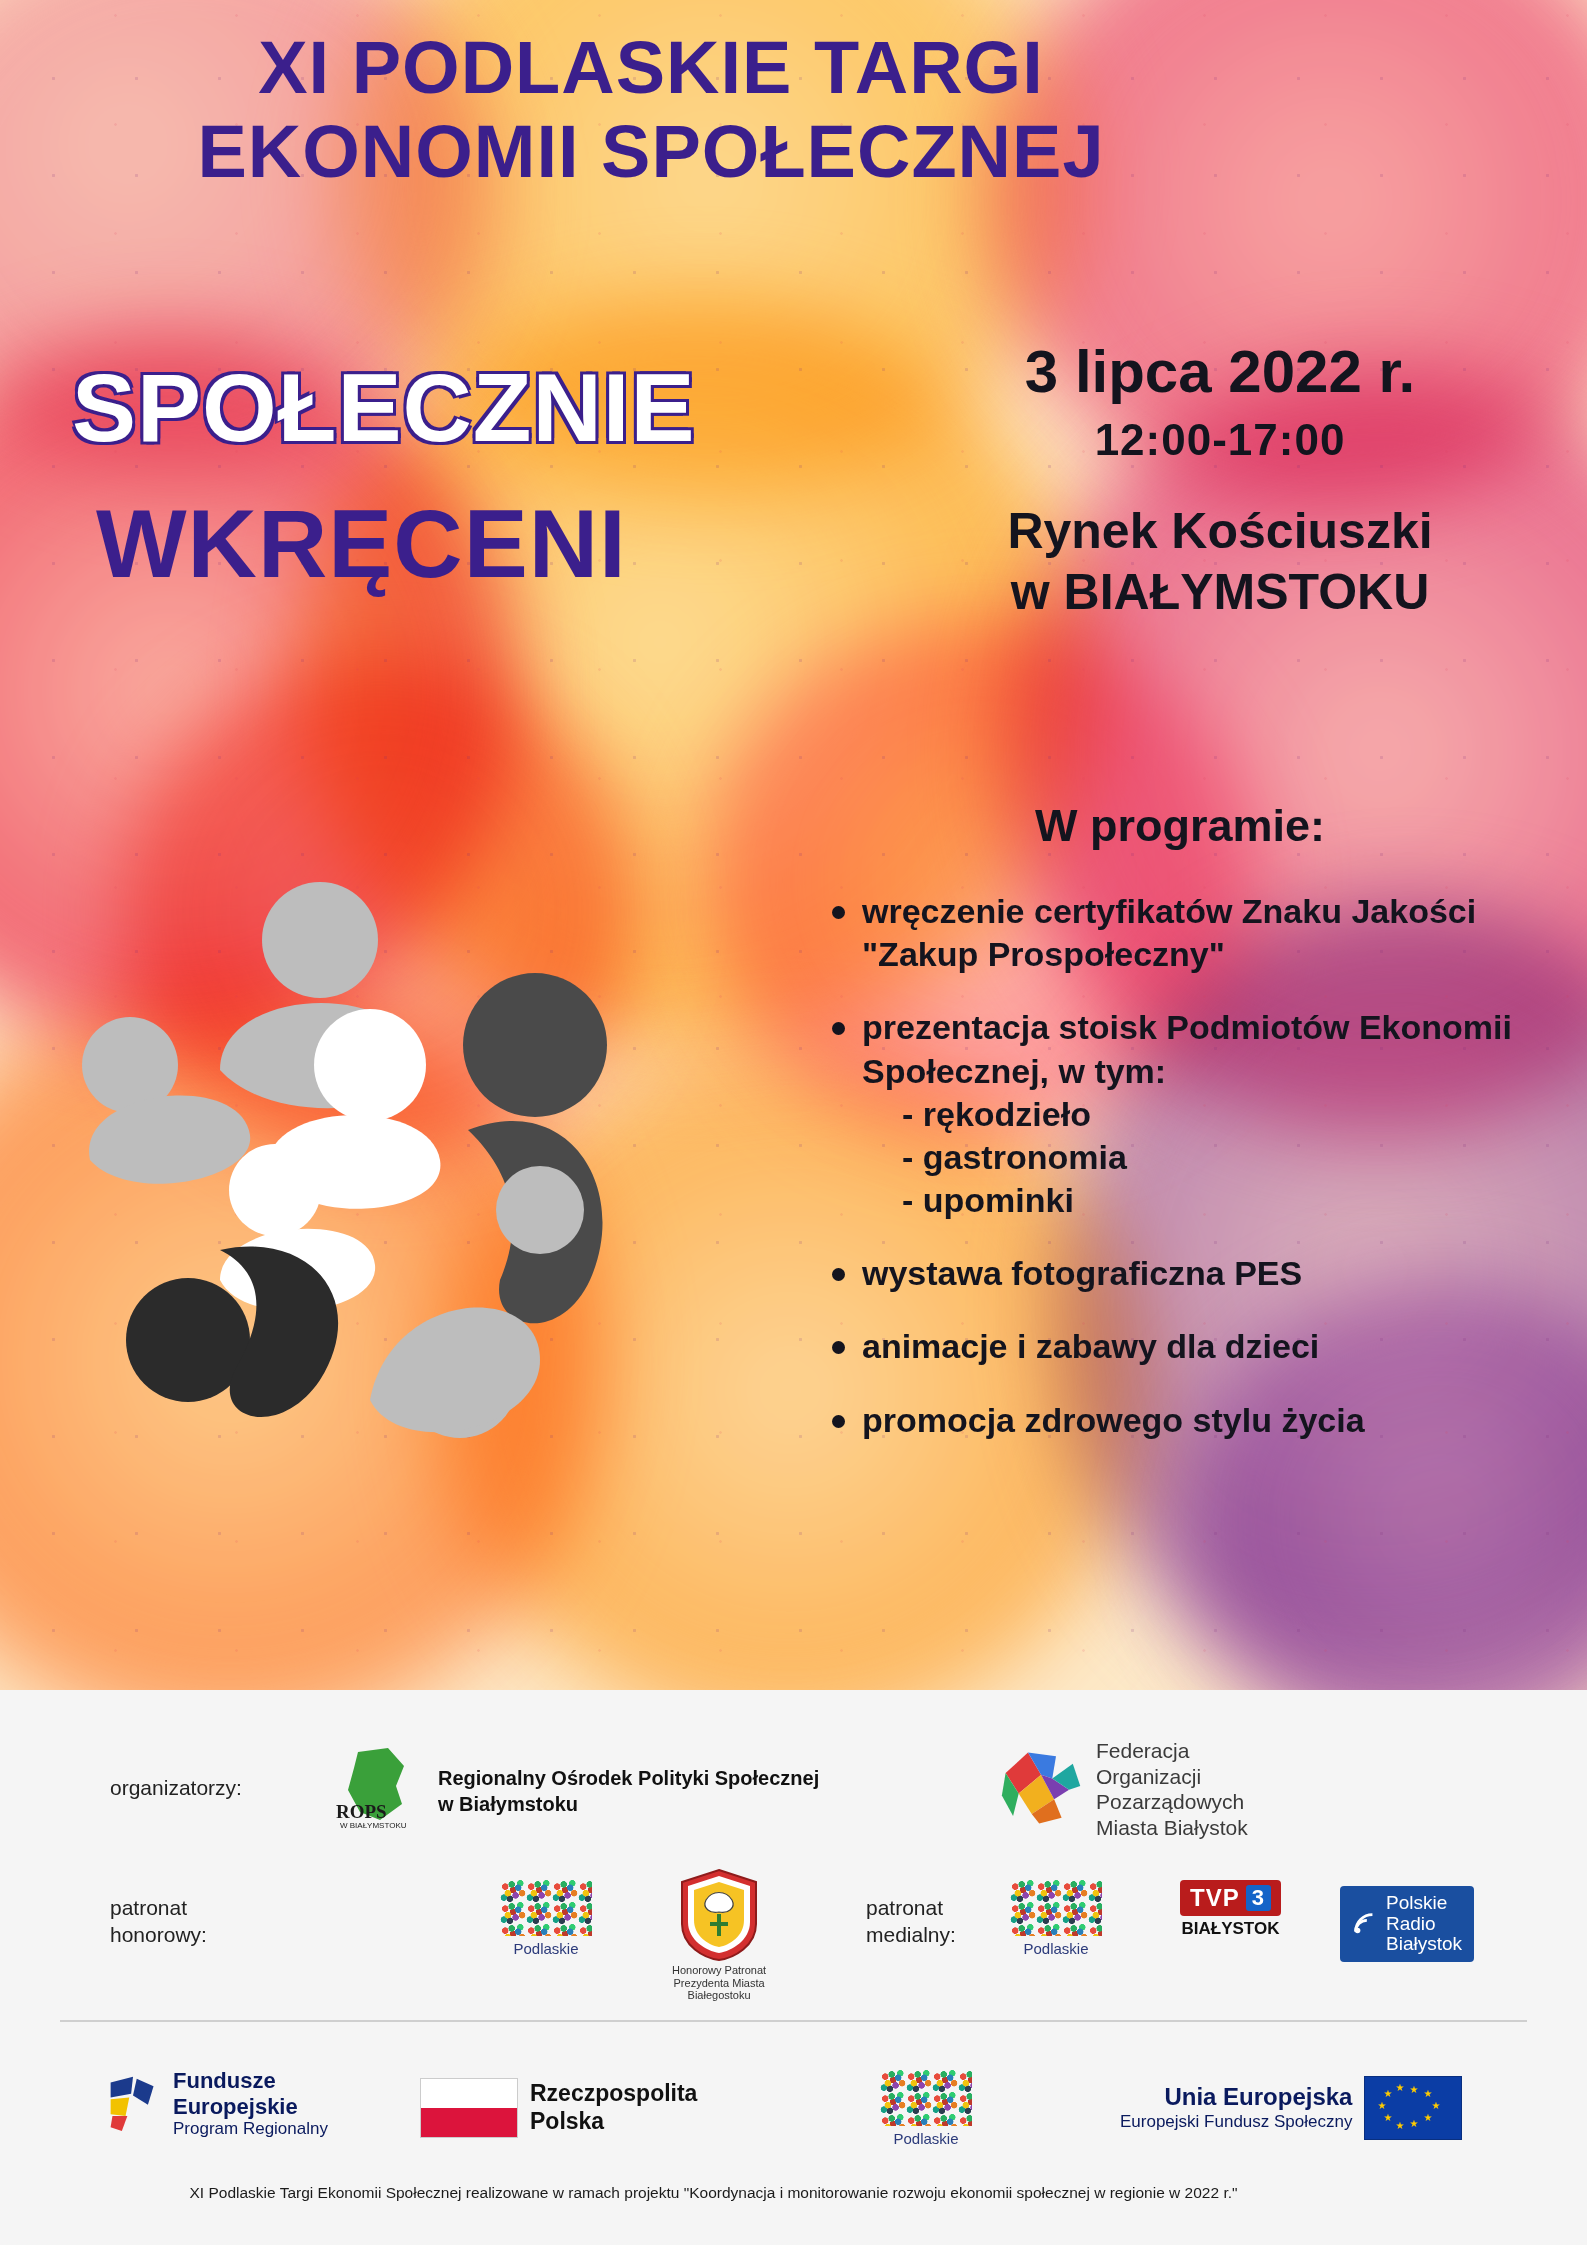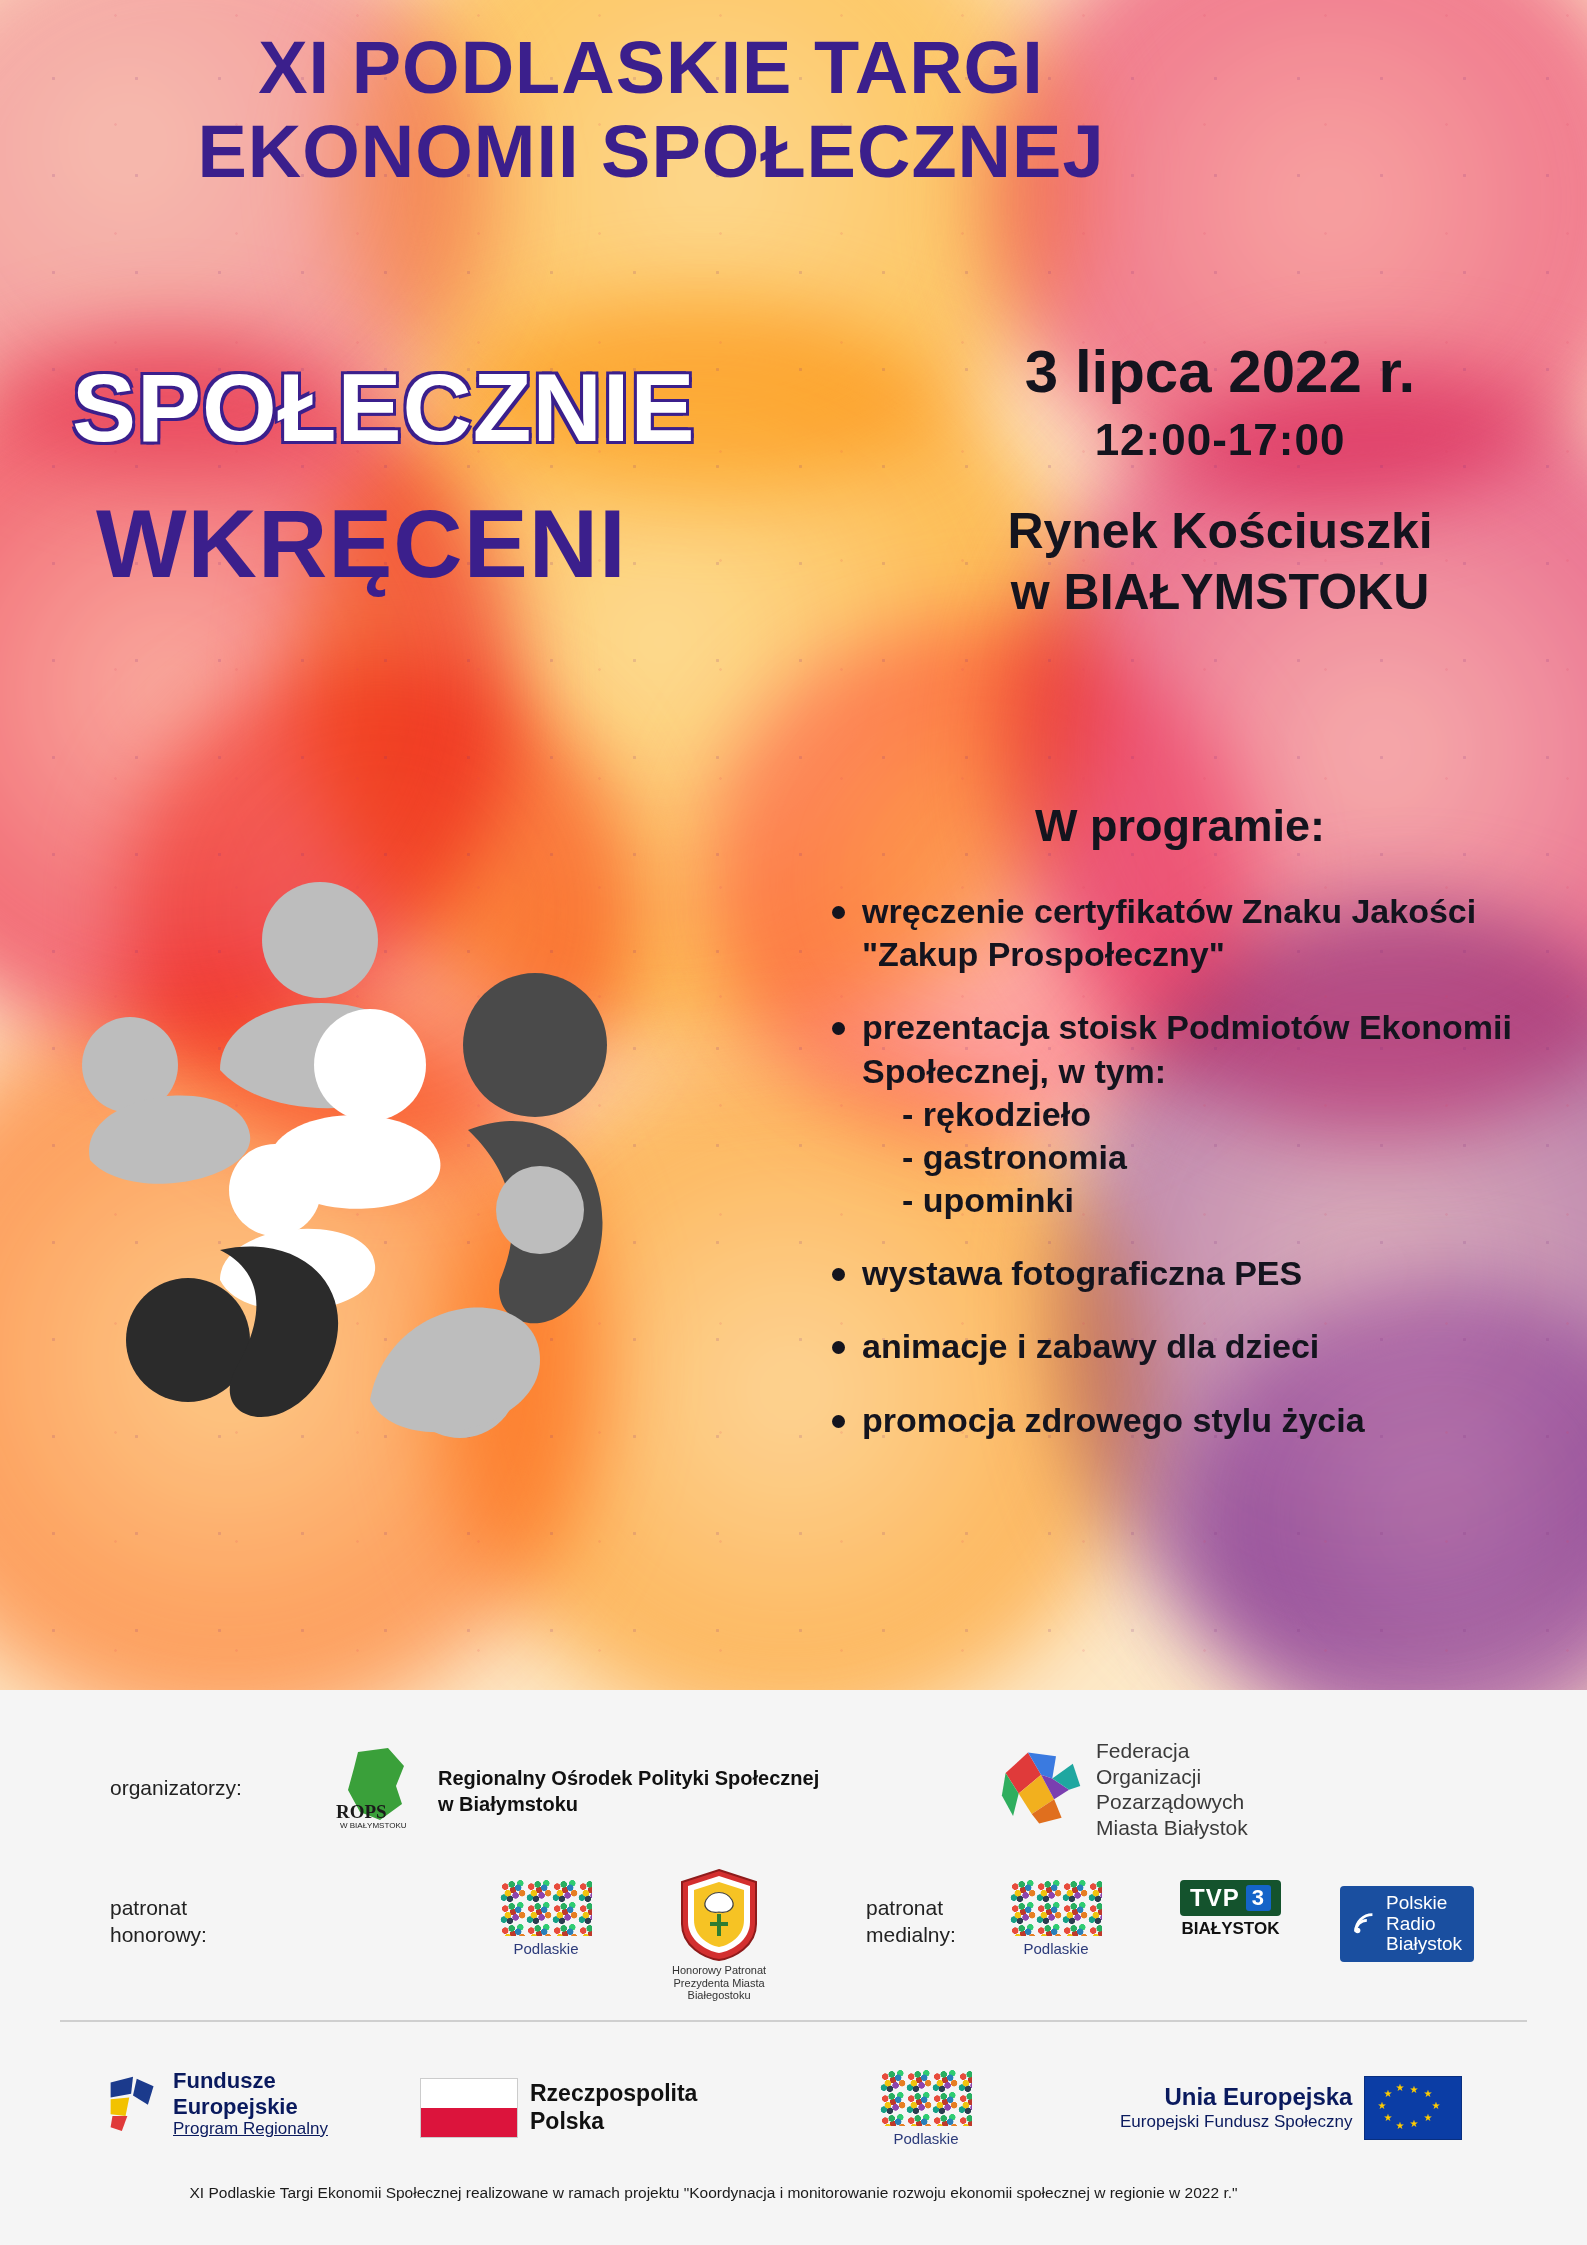--- a/index.html
+++ b/index.html
@@ -268,21 +268,21 @@
       radial-gradient(circle at 50% 45%, #c0392b 3px, transparent 3.5px),
       radial-gradient(circle at 78% 15%, #2ecc71 3px, transparent 3.5px),
       radial-gradient(circle at 38% 85%, #2c3e50 3px, transparent 3.5px);
     background-repeat: repeat;
     background-size: 26px 22px;
   }
   .tvp3 {
     display: flex; flex-direction: column; align-items: center;
   }
   .tvp3 .bar {
-    background: #14532d; color: #fff;
+    background: #b91c1c; color: #fff;
     font-weight: bold; font-size: 24px;
     padding: 4px 10px; border-radius: 4px;
     letter-spacing: 1px;
     display: flex; align-items: center; gap: 6px;
   }
   .tvp3 .three {
     background: #1464c8; color: #fff; border-radius: 3px;
     padding: 0 6px; font-size: 22px;
   }
   .tvp3 .city {
@@ -293,21 +293,21 @@
     border-radius: 4px; padding: 7px 12px;
     font-size: 19px; line-height: 1.08; font-weight: normal;
     display: flex; align-items: center; gap: 8px;
   }
   .fe-logo {
     display: flex; align-items: center; gap: 12px;
   }
   .fe-text {
     font-size: 22px; color: #0a1a5e; font-weight: bold; line-height: 1.16;
   }
-  .fe-text .sub { font-size: 17px; font-weight: normal; text-decoration: underline; }
+  .fe-text .sub { font-size: 17px; font-weight: normal; }
   .ue-text {
     text-align: right;
     font-size: 24px; color: #0a1a5e; font-weight: bold; line-height: 1.2;
   }
   .ue-text .sub { font-size: 17px; font-weight: normal; }
   .rp-text {
     font-size: 23px; color: #111; font-weight: bold; line-height: 1.2;
   }
 </style>
 </head>

